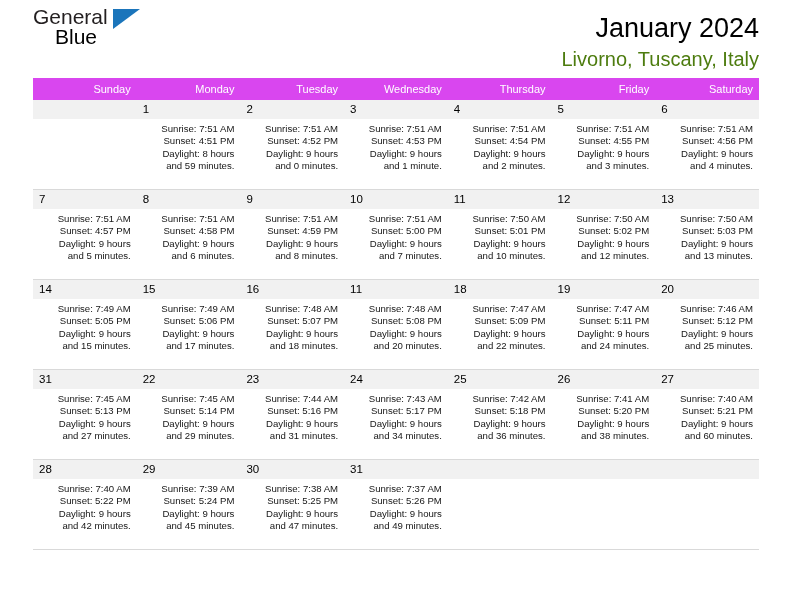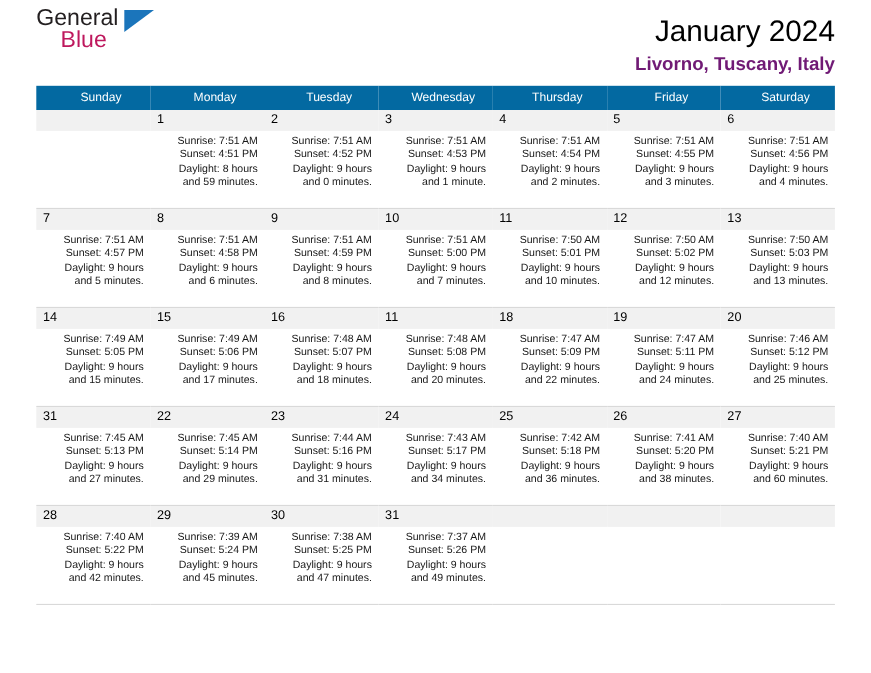--- a/index.html
+++ b/index.html
@@ -39,21 +39,21 @@
   .brand-general {
     font-size: 21px;
     color: #231f20;
     letter-spacing: 0px;
     line-height: 22px;
     display: block;
     font-weight: 400;
   }
   .brand-blue {
     font-size: 21px;
-    color: #be185d;
+    color: #000000;
     line-height: 22px;
     display: block;
     margin-left: 22px;
     margin-top: -2px;
     font-weight: 400;
   }
   .brand-flag {
     position: absolute;
     left: 80px;
     top: 3px;
@@ -67,41 +67,41 @@
     margin-top: 12px;
   }
   .cal-title {
     font-size: 27px;
     font-weight: 400;
     color: #000000;
     line-height: 32px;
     white-space: nowrap;
   }
   .cal-subtitle {
-    font-size: 17px;
-    font-weight: 700;
-    color: #701a75;
+    font-size: 20px;
+    font-weight: 400;
+    color: #4d7c0f;
     line-height: 20px;
     margin-top: 5px;
     white-space: nowrap;
   }
 
   
   table.calendar {
     width: 726px;
     border-collapse: collapse;
     table-layout: fixed;
     margin-top: 6px;
   }
   table.calendar th {
-    background: #0369a1;
+    background: #d946ef;
     color: #ffffff;
     font-size: 11px;
     font-weight: 400;
-    text-align: center;
+    text-align: right;
     padding: 4px 6px 5px 20px;
     height: 13px;
     border: none;
   }
   table.calendar td {
     vertical-align: top;
     padding: 0;
     border: none;
     height: 90px;
     box-sizing: border-box;

